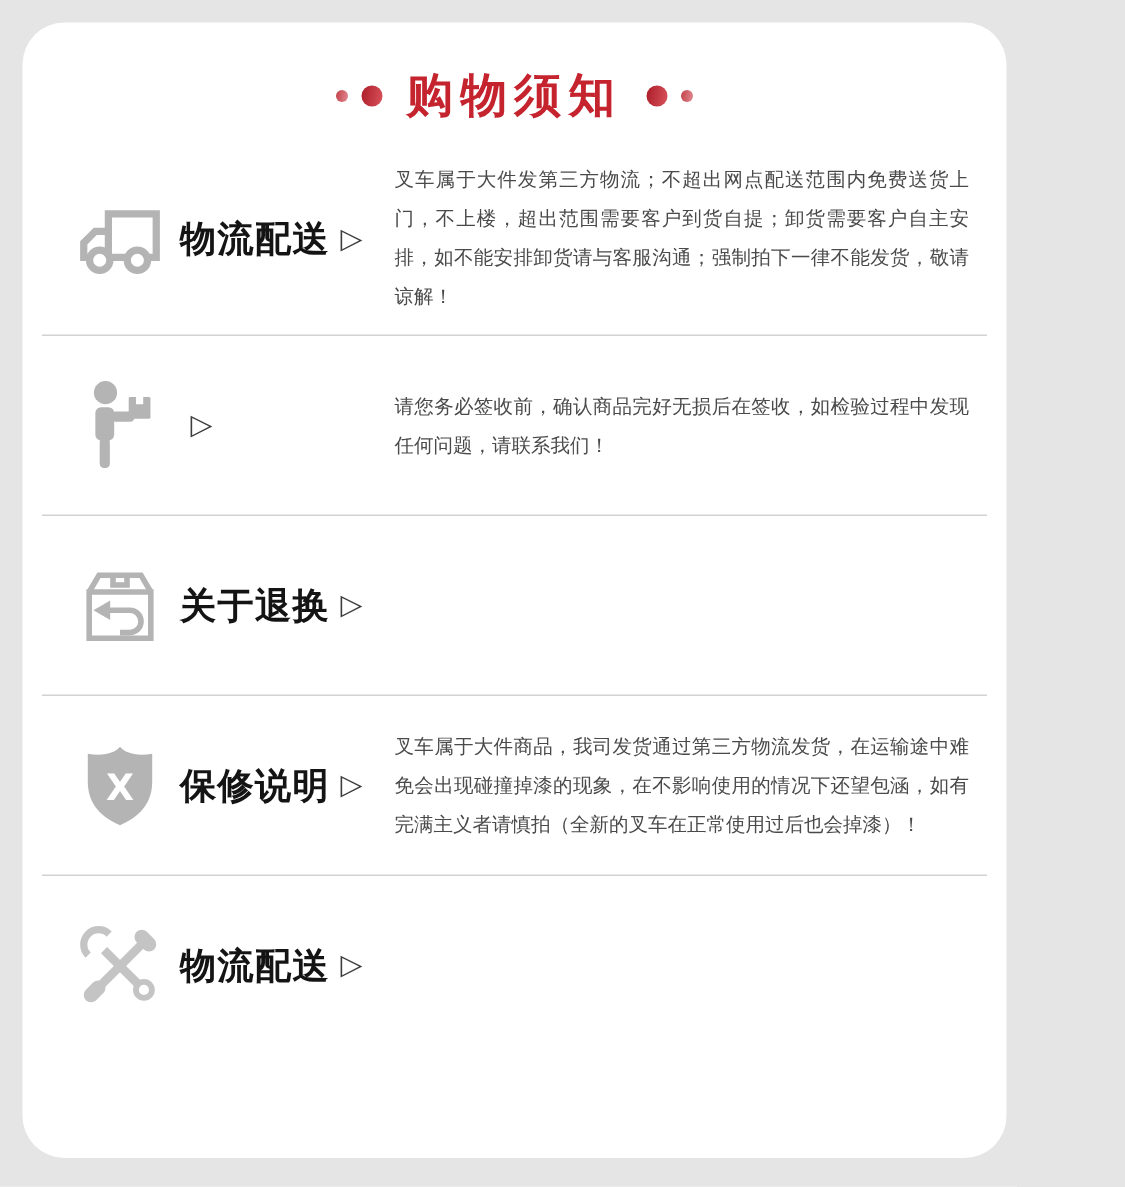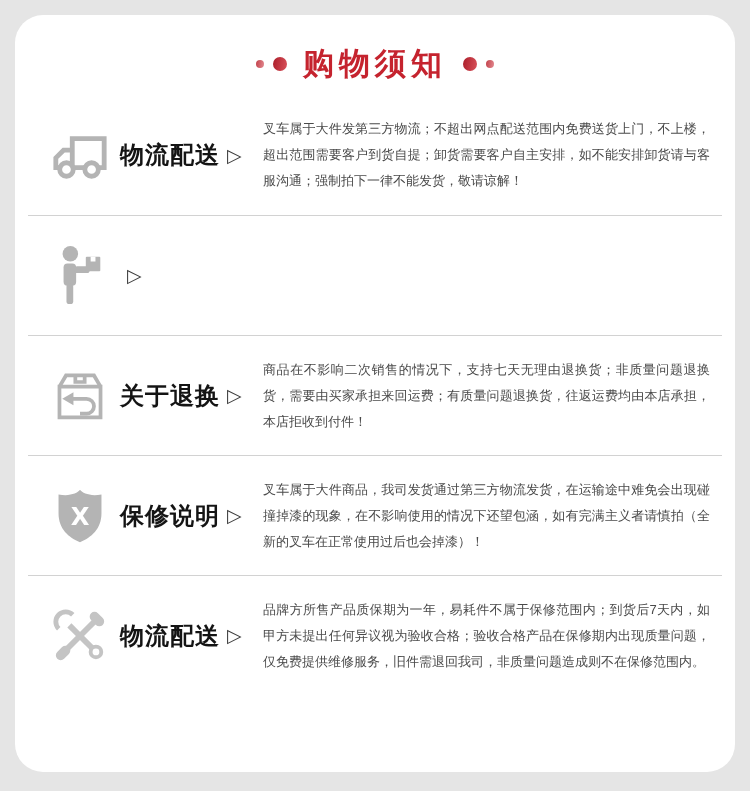--- a/index.html
+++ b/index.html
@@ -5,21 +5,21 @@
   * { margin: 0; padding: 0; box-sizing: border-box; }
   html, body {
     width: 750px;
     background: #e5e5e5;
     font-family: "Liberation Sans", "DejaVu Sans", sans-serif;
   }
   .page { width: 750px; min-height: 791px; padding: 15px; }
   .card {
     background: #ffffff;
     border-radius: 28px;
-    width: 720px;
+    width: 656px;
     min-height: 757px;
     overflow: hidden;
     padding-bottom: 24px;
   }
   
   .header {
     display: flex;
     justify-content: center;
     align-items: center;
     gap: 16px;
@@ -128,39 +128,39 @@
               <rect x="13" y="19" width="13" height="23" rx="4"></rect>
               <rect x="16" y="40" width="7" height="21" rx="3"></rect>
               <rect x="24" y="22" width="16" height="7" rx="3"></rect>
               <rect x="36" y="12" width="15" height="15" rx="1"></rect>
             </g>
             <rect x="41" y="12" width="5" height="5" fill="#ffffff"></rect>
           </svg>
         </span>
         <span class="arrow">▷</span>
       </div>
+      <div class="section-text">请您务必签收前，确认商品完好无损后在签收，如检验过程中发现任何问题，请联系我们！</div>
     </div>
 
     <div class="section">
       <div class="section-head">
         <span class="icon-box">
           <svg width="56" height="58" viewBox="0 0 60 60">
             <g fill="none" stroke="#b4b4b4" stroke-width="4">
               <path d="M8 20 H52 V53 H8 Z"></path>
               <path d="M8 20 L15 8 H45 L52 20"></path>
               <path d="M25 8 v7 h10 v-7"></path>
               <path d="M21 33 H37 a8 8 0 0 1 0 16 h-7"></path>
             </g>
             <path d="M23 26 L11 33 L23 40 Z" fill="#b4b4b4"></path>
           </svg>
         </span>
         <span class="section-label">关于退换</span>
         <span class="arrow">▷</span>
       </div>
-      <div class="section-text">商品在不影响二次销售的情况下，支持七天无理由退换货；非质量问题退换货，需要由买家承担来回运费；有质量问题退换货，往返运费均由本店承担，本店拒收到付件！</div>
     </div>
 
     <div class="section">
       <div class="section-head">
         <span class="icon-box">
           <svg width="56" height="60" viewBox="0 0 60 62">
             <path d="M30 3 C33 7 41 10 53 8 V28 C53 45 42 54 30 59 C18 54 7 45 7 28 V8 C19 10 27 7 30 3 Z" fill="#b4b4b4"></path>
             <text x="30" y="41" font-size="26" font-weight="bold" fill="#ffffff" text-anchor="middle" font-family="DejaVu Sans, sans-serif">X</text>
           </svg>
         </span>
@@ -180,17 +180,16 @@
               <circle cx="46.5" cy="46.5" r="5.5" stroke-width="4"></circle>
               <path d="M45 15 L17 43" stroke-width="6"></path>
               <path d="M45 10 L50 15" stroke-width="10" stroke-linecap="round"></path>
               <path d="M15 45 L10 50" stroke-width="10" stroke-linecap="round"></path>
             </g>
           </svg>
         </span>
         <span class="section-label">物流配送</span>
         <span class="arrow">▷</span>
       </div>
-      <div class="section-text">品牌方所售产品质保期为一年，易耗件不属于保修范围内；到货后7天内，如甲方未提出任何异议视为验收合格；验收合格产品在保修期内出现质量问题，仅免费提供维修服务，旧件需退回我司，非质量问题造成则不在保修范围内。</div>
     </div>
 
   </div>
 </div>
 
 </body></html>

